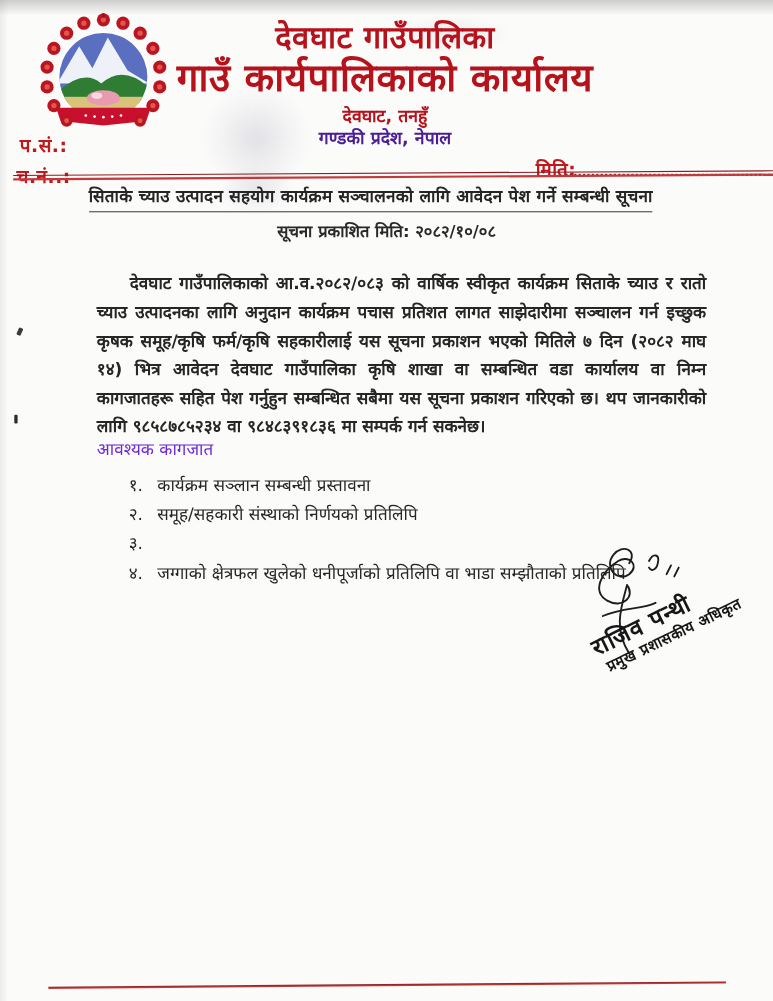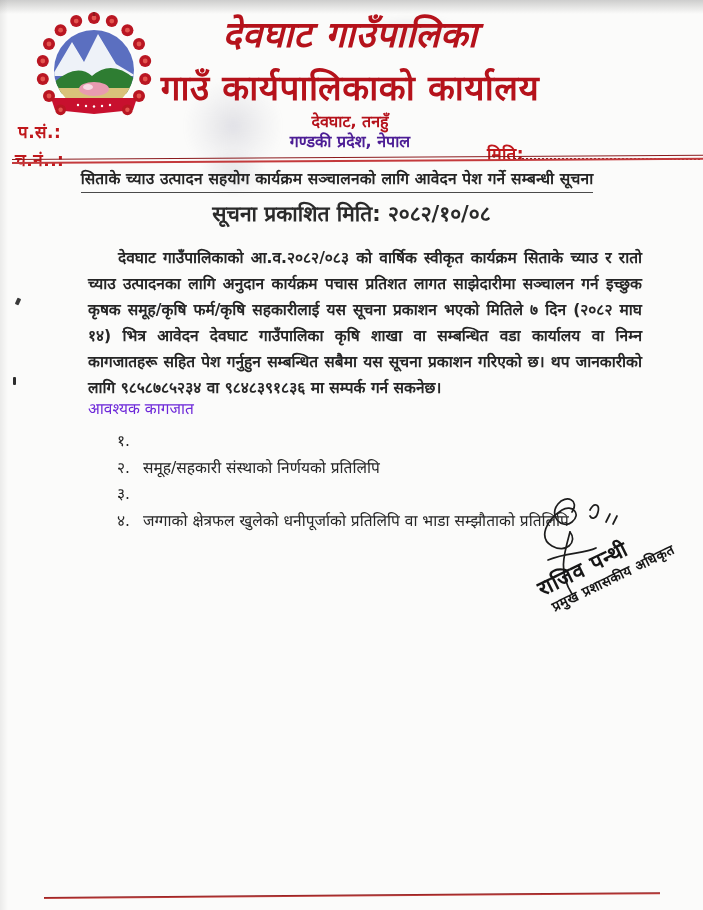--- a/index.html
+++ b/index.html
@@ -19,22 +19,22 @@
     background:linear-gradient(to right, rgba(120,120,120,.12), rgba(120,120,120,0));
     pointer-events:none;
   }
   .smudge-top-right{
     position:absolute;left:355px;top:14px;width:110px;height:34px;
     background:radial-gradient(closest-side, rgba(120,120,130,.12), transparent);
     filter:blur(2px);
   }
   .logo{position:absolute;left:34px;top:12px;width:120px;height:120px;}
   .header-text{position:absolute;left:130px;top:18px;width:440px;text-align:center;}
-  .muni-name{font-size:36px;font-weight:bold;color:#b5121b;line-height:34px;letter-spacing:.5px;font-style:italic;}
-  .office-name{font-size:35px;font-weight:bold;color:#b5121b;line-height:40px;letter-spacing:.5px;margin-top:16px;}
+  .muni-name{font-size:28px;font-weight:bold;color:#b5121b;line-height:34px;letter-spacing:.5px;}
+  .office-name{font-size:35px;font-weight:bold;color:#b5121b;line-height:40px;letter-spacing:.5px;}
   .addr1{font-size:16px;font-weight:bold;color:#b5121b;margin-top:4px;line-height:20px;}
   .addr2{font-size:16px;font-weight:bold;color:#4c1d95;line-height:20px;text-align:center;}
   .ref-label{position:absolute;font-size:17px;font-weight:bold;color:#c0181c;letter-spacing:.5px;}
   .ref-no{left:18px;top:120px;}
   .ch-no{left:15px;top:148px;text-align:center;}
   .date-label{left:487px;top:142px;}
   .date-dots{
     position:absolute;left:514px;top:144px;width:186px;height:14px;
     border-bottom:2px dotted #7d2022;
   }
@@ -42,21 +42,21 @@
     position:absolute;left:12px;top:159px;width:691px;height:2px;
     border-top:1.5px solid #8c1b1e;border-bottom:2px solid #c43a3c;
     transform:rotate(-0.35deg);transform-origin:left center;
   }
   .subject-wrap{position:absolute;left:0;top:167px;width:674px;text-align:center;text-decoration:underline;}
   .subject{
     display:inline-block;font-size:15.5px;font-weight:bold;color:#252525;
     border-bottom:1.6px solid #4a4a4a;padding-bottom:3px;letter-spacing:.2px;
   }
   .published{position:absolute;left:0;top:199px;width:703px;text-align:center;
-    font-size:21px;font-weight:bold;color:#2a2a2a;}
+    font-size:15px;font-weight:bold;color:#2a2a2a;}
   .body-par{
     position:absolute;left:88px;top:245px;width:554px;
     font-size:15.5px;line-height:26px;color:#262626;
     text-align:justify;text-indent:30px;font-weight:700;
   }
   .docs-heading{position:absolute;left:88px;top:397px;font-size:15.5px;color:#6d28d9;font-weight:500;}
   .docs-list{position:absolute;left:117px;top:428px;width:520px;}
   .doc-item{display:flex;gap:10px;font-size:15.5px;line-height:26.5px;color:#262626;font-weight:500;}
   .doc-num{min-width:16px;}
   .watermark{
@@ -204,20 +204,21 @@
 
 <div class="published">सूचना प्रकाशित मिति: २०८२/१०/०८</div>
 
 <div class="body-par">देवघाट गाउँपालिकाको आ.व.२०८२/०८३  को वार्षिक स्वीकृत कार्यक्रम सिताके च्याउ र रातो च्याउ उत्पादनका लागि अनुदान कार्यक्रम पचास प्रतिशत लागत साझेदारीमा सञ्चालन गर्न इच्छुक कृषक समूह/कृषि फर्म/कृषि सहकारीलाई यस सूचना प्रकाशन भएको मितिले ७ दिन (२०८२ माघ १४) भित्र आवेदन देवघाट गाउँपालिका कृषि शाखा वा सम्बन्धित वडा कार्यालय वा निम्न कागजातहरू सहित पेश गर्नुहुन सम्बन्धित सबैमा यस सूचना प्रकाशन गरिएको छ। थप जानकारीको लागि ९८५८७८५२३४ वा ९८४८३९१८३६ मा सम्पर्क गर्न सकनेछ।</div>
 
 <div class="docs-heading">आवश्यक कागजात</div>
 
 <div class="docs-list">
   <div class="doc-item">
     <span class="doc-num">१.</span>
+    <span>कार्यक्रम सञ्लान सम्बन्धी प्रस्तावना</span>
   </div>
   <div class="doc-item">
     <span class="doc-num">२.</span>
     <span>समूह/सहकारी संस्थाको निर्णयको प्रतिलिपि</span>
   </div>
   <div class="doc-item">
     <span class="doc-num">३.</span>
   </div>
   <div class="doc-item">
     <span class="doc-num">४.</span>

